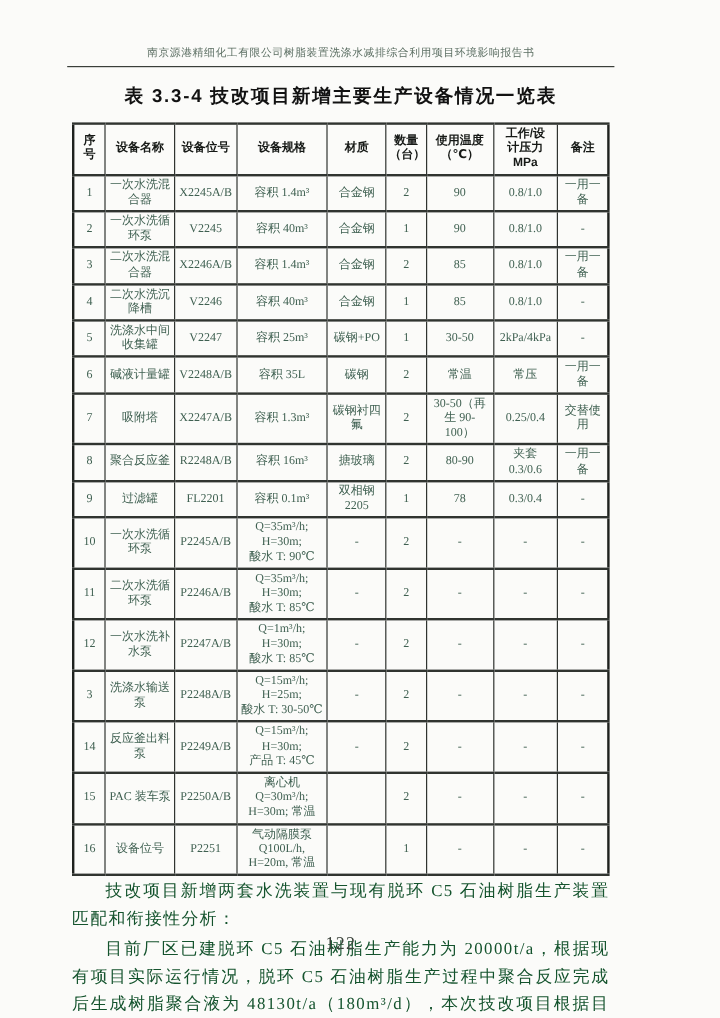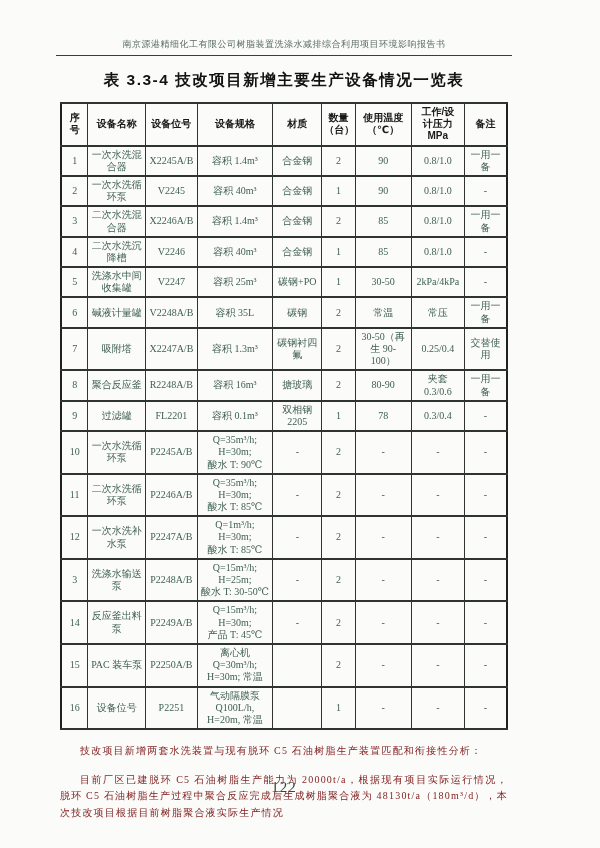--- a/index.html
+++ b/index.html
@@ -57,27 +57,27 @@
     font-size: 10px;
     color: #161916;
     height: 36px;
   }
   .equip-table td {
     font-size: 10px;
     color: #3f6051;
     height: 26px;
   }
   .para {
-    font-size: 10px;
-    color: #7f1d1d;
+    font-size: 14px;
+    color: #14532d;
     line-height: 1.62;
     letter-spacing: 1.2px;
     text-align: justify;
     text-indent: 2em;
-    margin-top: 13px;
+    margin-top: 3px;
   }
   .page-number {
     position: absolute;
     bottom: 52px;
     left: 0; right: 0;
     text-align: center;
     font-size: 15px;
     color: #3c443c;
     letter-spacing: 1px;
   }

